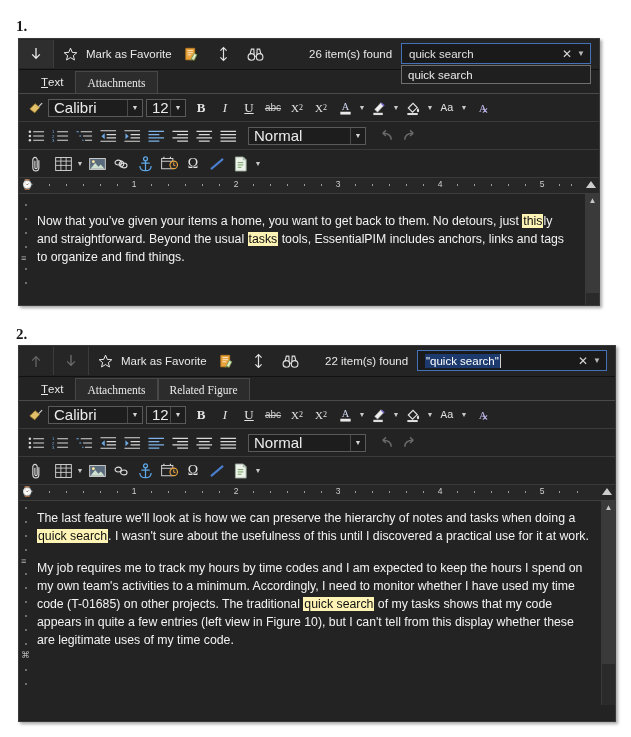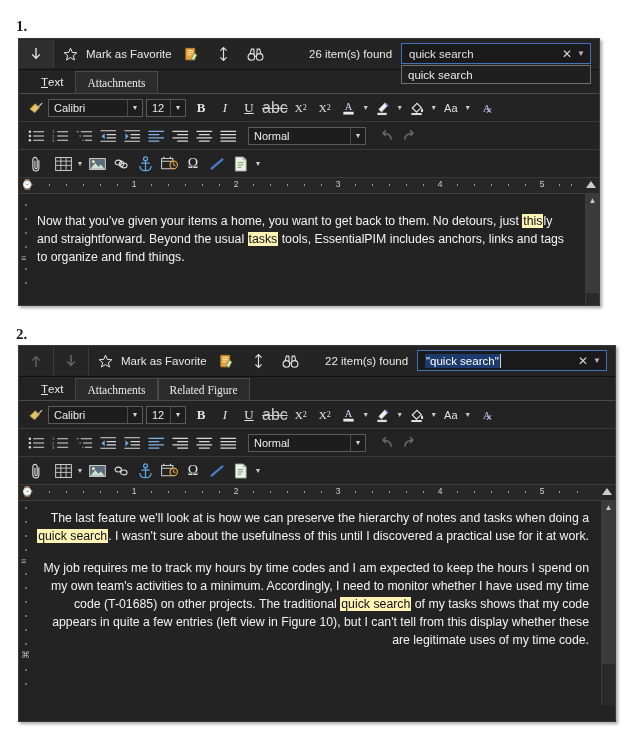--- a/index.html
+++ b/index.html
@@ -134,34 +134,34 @@
   }
   .tbtn{
     min-width:22px;height:22px;
     display:flex;align-items:center;justify-content:center;
     color:#e2e2e2;font-size:12px;margin:0 1px;
     position:relative;
   }
   .tbtn.b{font-weight:bold;font-family:"Liberation Serif", serif;font-size:13px;}
   .tbtn.i{font-style:italic;font-family:"Liberation Serif", serif;font-size:13px;}
   .tbtn.u{text-decoration:underline;font-family:"Liberation Serif", serif;font-size:13px;}
-  .tbtn.strike{text-decoration:line-through;font-size:16px;color:#cfcfcf;}
+  .tbtn.strike{text-decoration:line-through;font-size:10px;color:#cfcfcf;}
   .tbtn.sub, .tbtn.sup{font-size:11px;font-family:"Liberation Serif", serif;}
   .tbtn.sub sub{font-size:8px;}
   .tbtn.sup sup{font-size:8px;}
-  .tbtn.aa{font-size:11px;}
+  .tbtn.aa{font-size:11px;font-family:Liberation Mono, monospace;}
   .combo{
     height:18px;
     background:#1d1d1d;
     border:1px solid #5a5a5a;
     display:flex;align-items:center;
     box-sizing:border-box;
     margin-right:3px;
   }
-  .combo .cval{color:#ececec;font-size:11px;padding:0 5px;flex:1;white-space:nowrap;overflow:hidden;}
+  .combo .cval{color:#ececec;font-size:15px;padding:0 5px;flex:1;white-space:nowrap;overflow:hidden;}
   .combo .carrow{
     width:14px;height:16px;display:flex;align-items:center;justify-content:center;
     color:#d6d6d6;font-size:7px;border-left:1px solid #4a4a4a;
   }
   #font-combo{width:95px;}
   #size-combo{width:40px;}
   #style-combo{width:118px;}
   .mini-arrow{
     width:10px;height:20px;display:flex;align-items:center;justify-content:center;
     color:#c9c9c9;font-size:7px;
@@ -843,21 +843,21 @@
         <div class="gdot" style="top:72px;"></div>
           <div class="gdot" style="top:86px;"></div>
         <div class="gdot" style="top:100px;"></div>
           <div class="gdot" style="top:114px;"></div>
         <div class="gdot" style="top:128px;"></div>
           <div class="gdot" style="top:142px;"></div>
         <div class="gmk" style="top:150px;">⌘</div>
         <div class="gdot" style="top:168px;"></div>
           <div class="gdot" style="top:182px;"></div>
       </div>
-      <div class="doc" style="padding-top:8px;text-align:right;">
+      <div class="doc" style="padding-top:8px;">
         <p id="p2-para1">The last feature we'll look at is how we can preserve the hierarchy of notes and tasks when doing a <mark>quick search</mark>. I wasn't sure about the usefulness of this until I discovered a practical use for it at work.</p>
         <p id="p2-para2">My job requires me to track my hours by time codes and I am expected to keep the hours I spend on my own team's activities to a minimum. Accordingly, I need to monitor whether I have used my time code (T-01685) on other projects. The traditional <mark>quick search</mark> of my tasks shows that my code appears in quite a few entries (left view in Figure 10), but I can't tell from this display whether these are legitimate uses of my time code.</p>
       </div>
       <div class="scrollbar">
         <div class="sb-up">▲</div>
         <div class="sb-thumb" style="top:13px;height:150px;"></div>
       </div>
     </div>
   </div>
 

